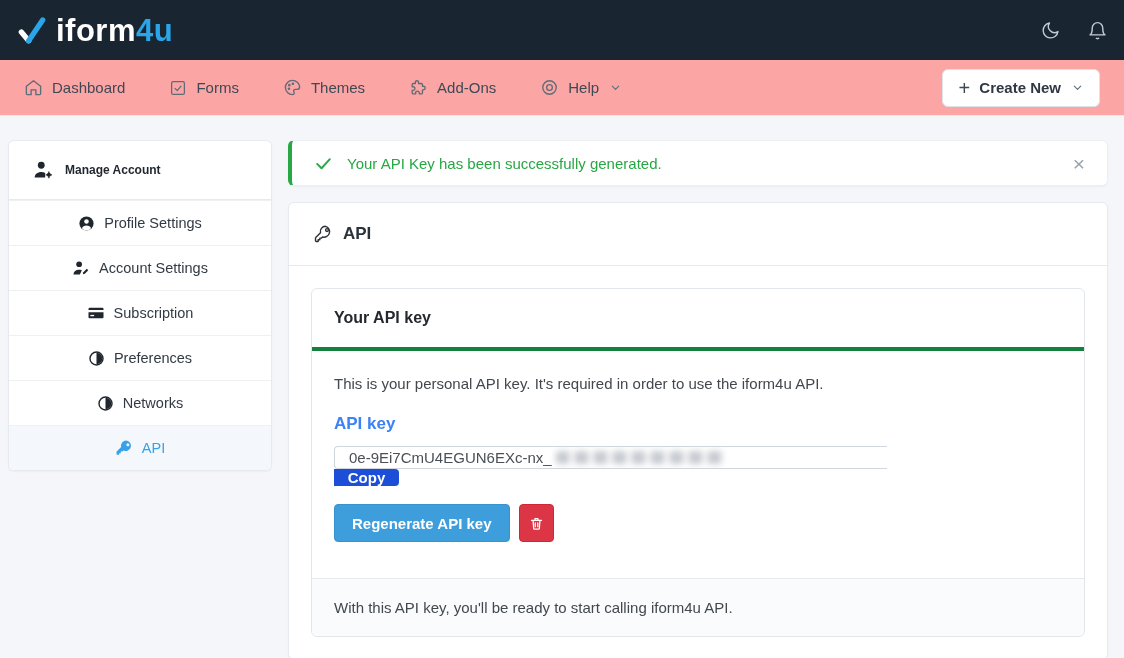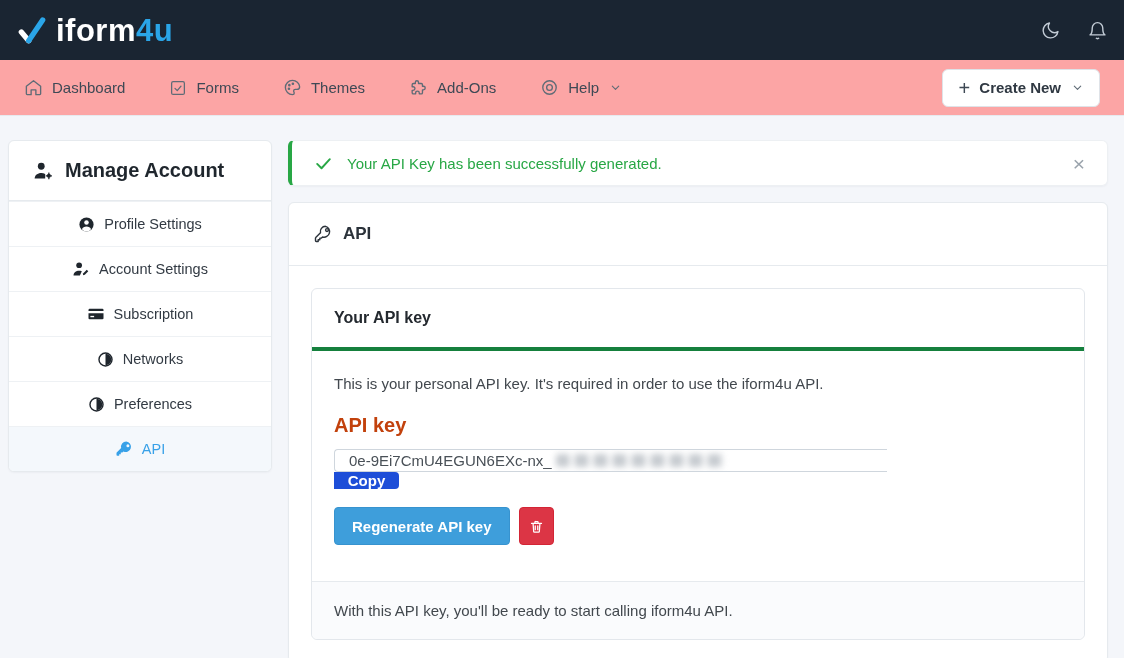--- a/index.html
+++ b/index.html
@@ -51,21 +51,21 @@
   .content { display:flex; align-items:flex-start; gap:16px; padding:24px 8px 0 8px; }
 
   
   .sidebar {
     width:264px; background:#fff; border:1px solid #e6eaee; border-radius:6px;
     box-shadow:0 1px 2px rgba(20,30,40,.04); overflow:hidden; flex-shrink:0;
   }
   .sidebar-header {
     display:flex; align-items:center; gap:10px;
     padding:18px 24px; border-bottom:1px solid #e6eaee;
-    font-size:20px; font-weight:bold; color:#1f262d;
+    font-size:12px; font-weight:bold; color:#1f262d;
   }
   .side-item {
     display:flex; align-items:center; justify-content:center; gap:9px;
     height:45px; font-size:14.5px; color:#323a43; cursor:pointer;
     border-top:1px solid #eef1f4;
   }
   .side-item:first-of-type { border-top:none; }
   .side-item .si-icon { color:#1f262d; }
   .side-item.active { background:#f4f8fc; color:#38a1e8; }
   .side-item.active .si-icon { color:#38a1e8; }
@@ -94,21 +94,21 @@
   .panel-body { padding:22px; }
 
   .card2 { border:1px solid #e3e7ec; border-radius:6px; background:#fff; }
   .card2-header {
     padding:20px 22px; border-bottom:4px solid #15803d;
     font-size:16px; font-weight:bold; color:#24292f;
     border-radius:6px 6px 0 0;
   }
   .card2-body { padding:24px 22px 36px 22px; }
   .card2-desc { color:#42484e; margin-bottom:22px; }
-  .key-label { font-weight:700; font-size:20px; color:#c2410c; margin-bottom:12px; }
+  .key-label { font-weight:700; font-size:17px; color:#3b82f6; margin-bottom:12px; }
 
   .input-group { display:flex; width:553px; height:40px;flex-direction:column; }
   .key-input {
     flex:1; border:1px solid #cfd6dd; border-right:none;
     border-radius:4px 0 0 4px; background:#fff;
     display:flex; align-items:center; padding:0 14px; gap:4px;
     font-size:15px; color:#495057; cursor:text; overflow:hidden; white-space:nowrap;
   }
   .redacted {
     display:inline-block; width:168px; height:13px; border-radius:3px;
@@ -274,30 +274,30 @@
       </span>
       <span>Subscription</span>
     </div>
     <div class="side-item">
       <span class="si-icon">
         <svg width="17" height="17" viewBox="0 0 24 24">
             <circle cx="12" cy="12" r="9.2" fill="none" stroke="#1f262d" stroke-width="2"></circle>
             <path d="M12 3.8a8.2 8.2 0 0 1 0 16.4z" fill="#1f262d"></path>
           </svg>
       </span>
-      <span>Networks</span>
+      <span>Preferences</span>
     </div>
     <div class="side-item">
       <span class="si-icon">
         <svg width="17" height="17" viewBox="0 0 24 24">
             <circle cx="12" cy="12" r="9.2" fill="none" stroke="#1f262d" stroke-width="2"></circle>
             <path d="M12 3.8a8.2 8.2 0 0 1 0 16.4z" fill="#1f262d"></path>
           </svg>
       </span>
-      <span>Preferences</span>
+      <span>Networks</span>
     </div>
     <div class="side-item active">
       <span class="si-icon">
         <svg width="18" height="18" viewBox="0 0 24 24" fill="currentColor">
             <path d="M15 2a7 7 0 0 0-6.8 8.7L2.3 16.6a1 1 0 0 0-.3.7V20a1 1 0 0 0 1 1h2.6v-2.1h2.1v-2.1h2.1l1.5-1.5A7 7 0 1 0 15 2zm2.2 3.6a2 2 0 1 1 0 4 2 2 0 0 1 0-4z"></path>
           </svg>
       </span>
       <span>API</span>
     </div>
   </aside>

